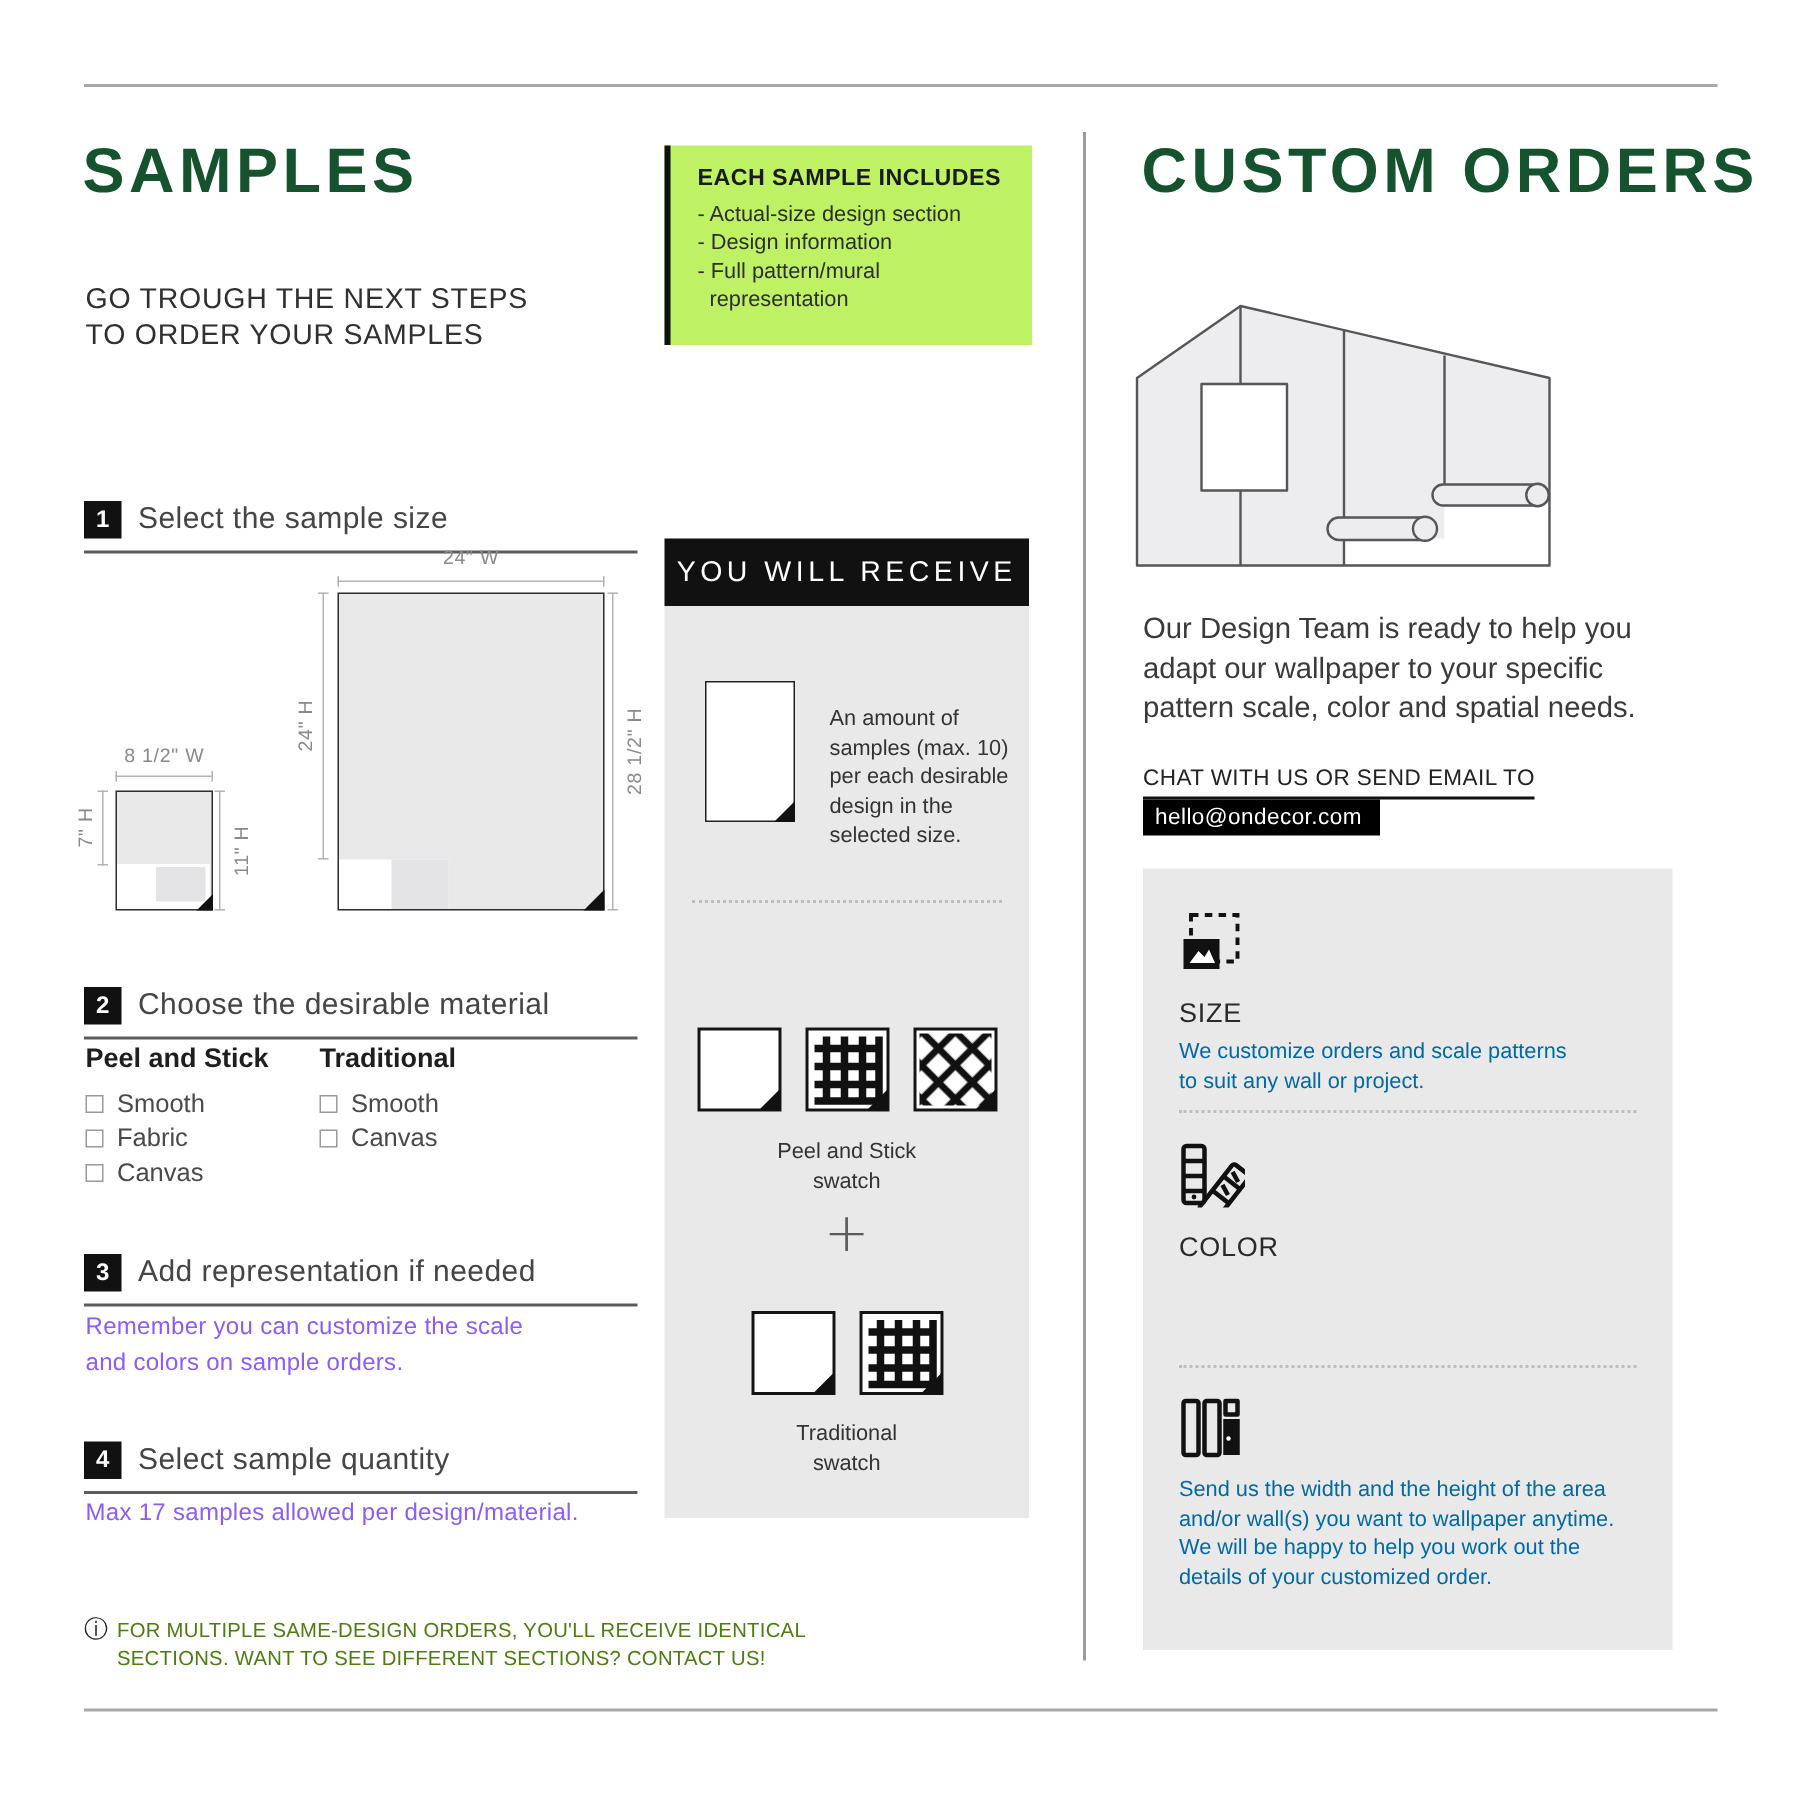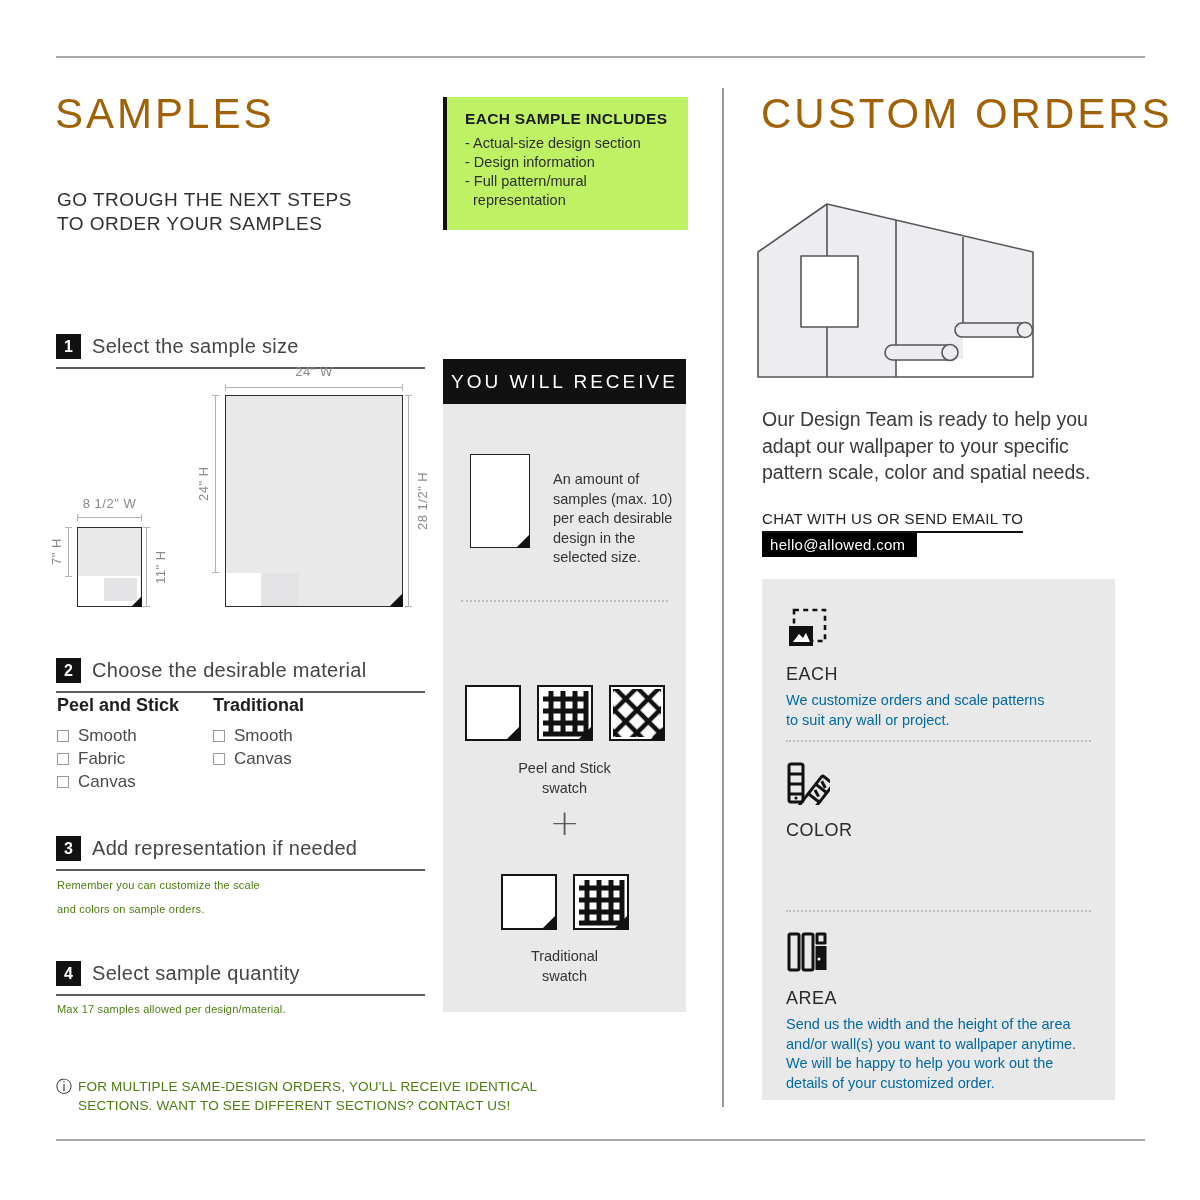--- a/index.html
+++ b/index.html
@@ -2,21 +2,21 @@
 <html><head>
 <meta charset="utf-8">
 <style>
   html,body{margin:0;padding:0;background:#fff;}
   body{width:1200px;height:1200px;position:relative;overflow:hidden;
        font-family:"Liberation Sans","DejaVu Sans",sans-serif;color:#3b3b3b;}
   *{box-sizing:border-box;}
   .abs{position:absolute;}
   .rule{position:absolute;background:#a8a8a8;height:2px;}
   .vdiv{position:absolute;background:#9b9b9b;width:1.5px;}
-  .big-title{font-size:42px;letter-spacing:3px;color:#a16207;font-weight:400;}
+  .big-title{font-size:42px;letter-spacing:3px;color:#14532d;font-weight:700;}
   .pre{white-space:pre-line;}
   
   .step{position:absolute;left:56px;width:369px;border-bottom:2px solid #5c5c5c;padding-bottom:8px;display:flex;align-items:center;}
   .badge{display:inline-block;width:25px;height:25px;background:#111;color:#fff;text-align:center;line-height:25px;font-size:16px;font-weight:bold;flex:0 0 25px;}
   .step-label{font-size:20px;color:#454545;margin-left:11px;letter-spacing:0.3px;}
   
   .inc-box{position:absolute;left:443px;top:97px;width:245px;min-height:133px;background:#bef264;border-left:4px solid #111;padding:13px 12px 15px 18px;}
   .inc-title{font-size:15.5px;font-weight:bold;color:#1b1b1b;letter-spacing:0.3px;margin-bottom:6px;}
   .inc-item{font-size:14.5px;line-height:19px;color:#2e2e2e;padding-left:8px;text-indent:-8px;white-space:pre-line;}
   .inc-item::before{content:"- ";}
@@ -32,21 +32,21 @@
   
   .srect{position:absolute;background:#e9e9ea;border:1.5px solid #2e2e2e;}
   .srect .wstrip{position:absolute;left:0;bottom:0;background:#fff;}
   .srect .gsq{position:absolute;background:#e4e4e6;}
   .fold::after{content:"";position:absolute;right:-1px;bottom:-1px;width:0;height:0;border-left:14px solid transparent;border-bottom:14px solid #111;}
   .fold-sm::after{border-left-width:11px;border-bottom-width:11px;}
   
   .mat-title{font-size:18px;font-weight:bold;color:#1e1e1e;margin-bottom:8px;}
   .opt{font-size:17px;color:#4a4a4a;line-height:23px;display:flex;align-items:center;}
   .cbx{display:inline-block;width:12px;height:12px;border:1.5px solid #9a9a9a;background:#fff;margin-right:9px;flex:0 0 12px;}
-  .body-txt{font-size:11px;line-height:24px;color:#4d7c0f;letter-spacing:0.2px;}
+  .body-txt{font-size:16px;line-height:24px;color:#8b5cf6;letter-spacing:0.2px;}
   
   .ywr-head{position:absolute;left:443px;top:359px;width:243px;height:45px;background:#111;color:#fff;
             display:flex;align-items:center;justify-content:center;font-size:19px;letter-spacing:3px;}
   .ywr-panel{position:absolute;left:443px;top:404px;width:243px;height:608px;background:#e9e9ea;}
   .sheet{position:absolute;background:#fff;border:1.5px solid #222;}
   .dots{position:absolute;border-top:2px dotted #bdbdbd;}
   .mid-txt{font-size:14.5px;line-height:19.5px;color:#333;}
   .swatch{width:56px;height:56px;background:#fff;border:2px solid #141414;position:relative;}
   .swrow{position:absolute;left:0;width:100%;display:flex;justify-content:center;gap:16px;}
   
@@ -240,32 +240,32 @@
     <rect x="48" y="64" width="57" height="71" fill="#fff"></rect>
   </g>
 </svg>
 
 <div class="abs pre" style="left:762px;top:406px;width:400px;font-size:19.5px;line-height:26.5px;color:#3a3a3a;">Our Design Team is ready to help you
 adapt our wallpaper to your specific
 pattern scale, color and spatial needs.</div>
 
 <div class="abs" style="left:762px;top:510px;">
   <span class="chat">CHAT WITH US OR SEND EMAIL TO</span><br>
-  <span class="chip">hello@allowed.com</span>
+  <span class="chip">hello@ondecor.com</span>
 </div>
 
 <div class="feat-panel">
 
   <div class="abs" style="left:24px;top:28px;width:305px;">
     <svg width="42" height="42" viewBox="0 0 42 42">
       <rect x="8" y="3" width="31" height="31" fill="none" stroke="#111" stroke-width="2.6" stroke-dasharray="5 4.2"></rect>
       <rect x="3" y="19" width="24" height="20" fill="#111"></rect>
       <polygon points="7,35 13,27 17,31 20,26 24,35" fill="#fff"></polygon>
     </svg>
-    <div class="feat-name">EACH</div>
+    <div class="feat-name">SIZE</div>
     <div class="feat-text pre">We customize orders and scale patterns
 to suit any wall or project.</div>
   </div>
   <div class="dots" style="left:24px;top:161px;width:305px;"></div>
 
   <div class="abs" style="left:24px;top:182px;width:305px;">
     <svg width="44" height="44" viewBox="0 0 44 44">
       <g fill="none" stroke="#111" stroke-width="3" stroke-linejoin="round">
         <rect x="3" y="3" width="14" height="38" rx="2"></rect>
         <line x1="3" y1="13" x2="17" y2="13"></line>
@@ -288,19 +288,18 @@
   <div class="abs" style="left:24px;top:352px;width:305px;">
     <svg width="42" height="42" viewBox="0 0 42 42">
       <g fill="none" stroke="#111" stroke-width="3" stroke-linejoin="round">
         <rect x="3" y="3" width="10" height="36" rx="1.5"></rect>
         <rect x="17" y="3" width="10" height="36" rx="1.5"></rect>
         <rect x="31" y="3" width="8" height="9"></rect>
       </g>
       <rect x="29.5" y="15" width="11" height="24" fill="#111"></rect>
       <circle cx="33" cy="28" r="1.5" fill="#fff"></circle>
     </svg>
-    <div class="feat-name">AREA</div>
     <div class="feat-text pre">Send us the width and the height of the area
 and/or wall(s) you want to wallpaper anytime.
 We will be happy to help you work out the
 details of your customized order.</div>
   </div>
 </div>
 
 </body></html>

